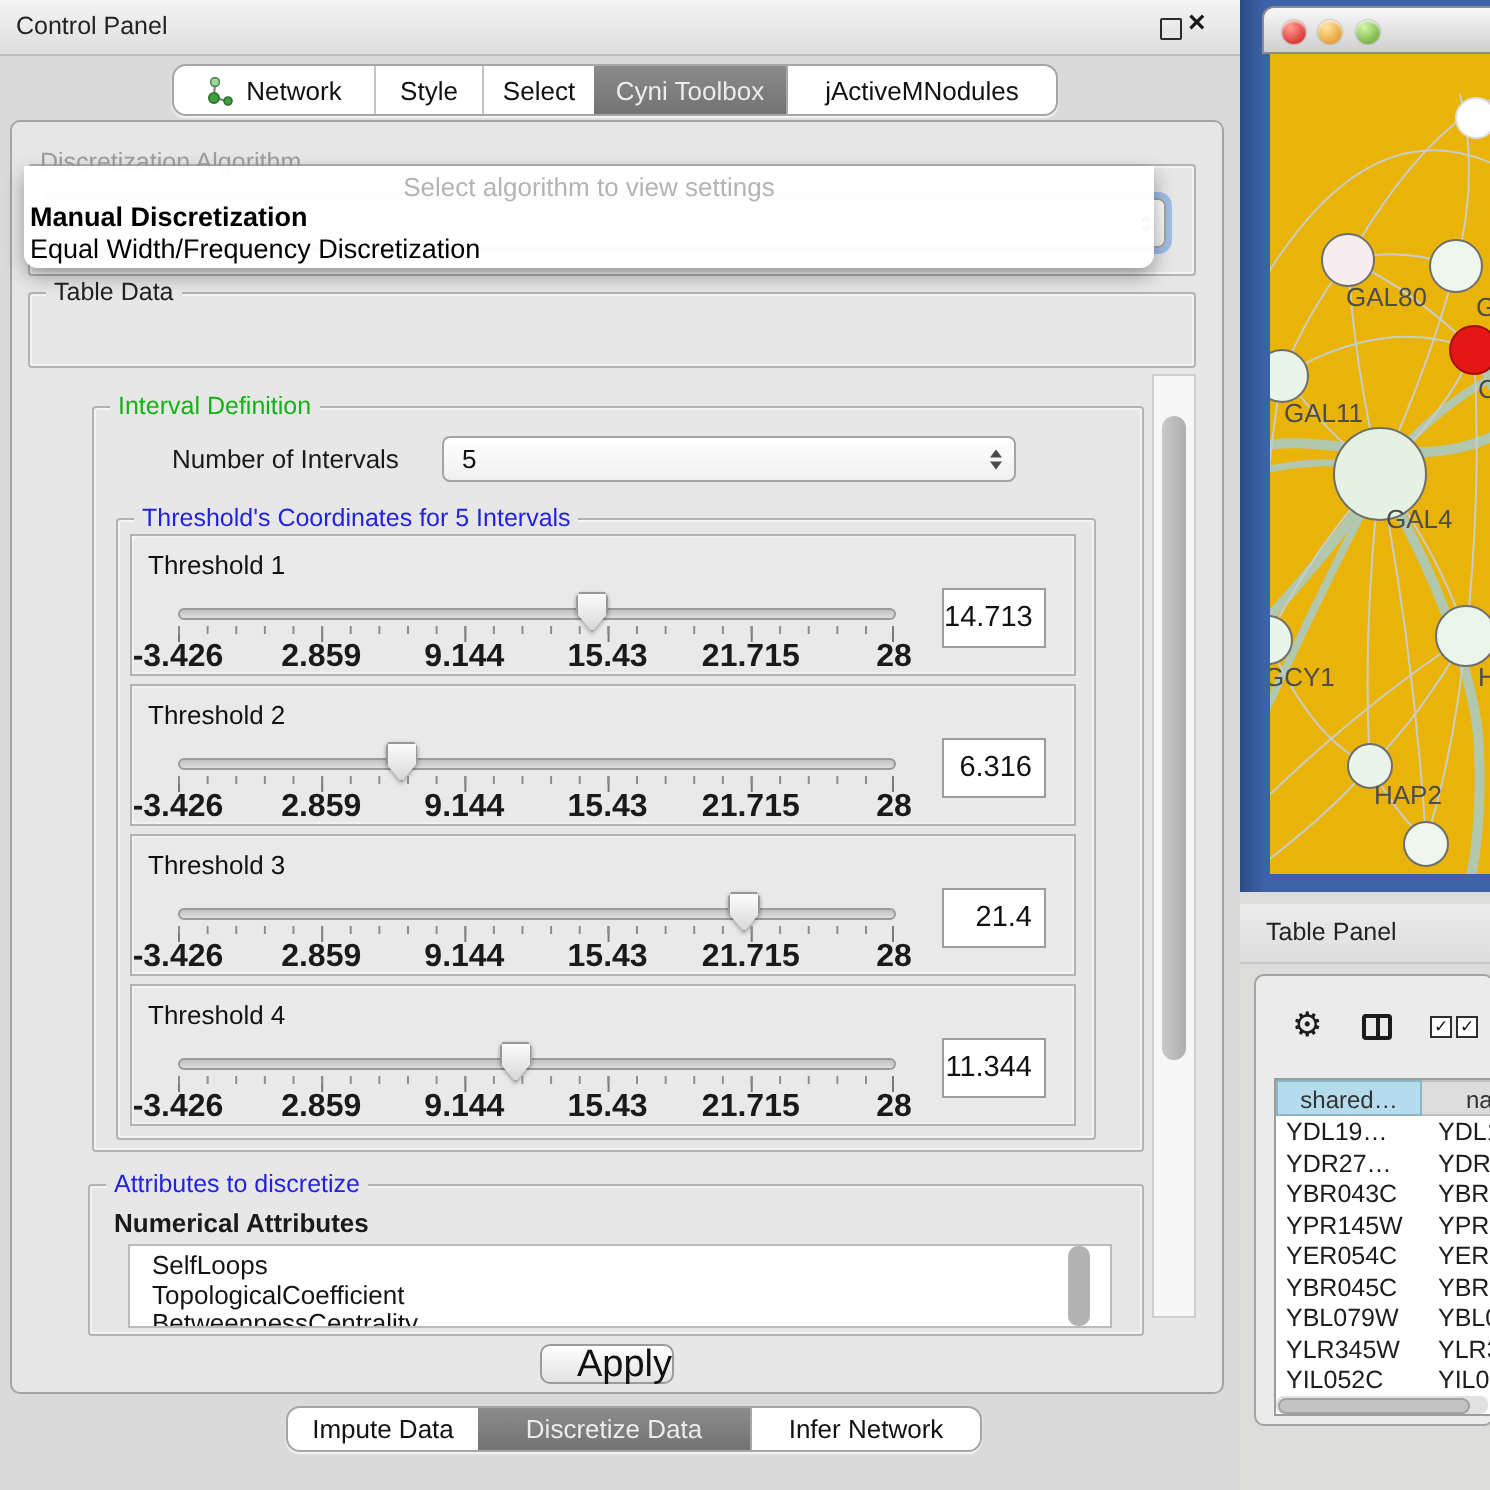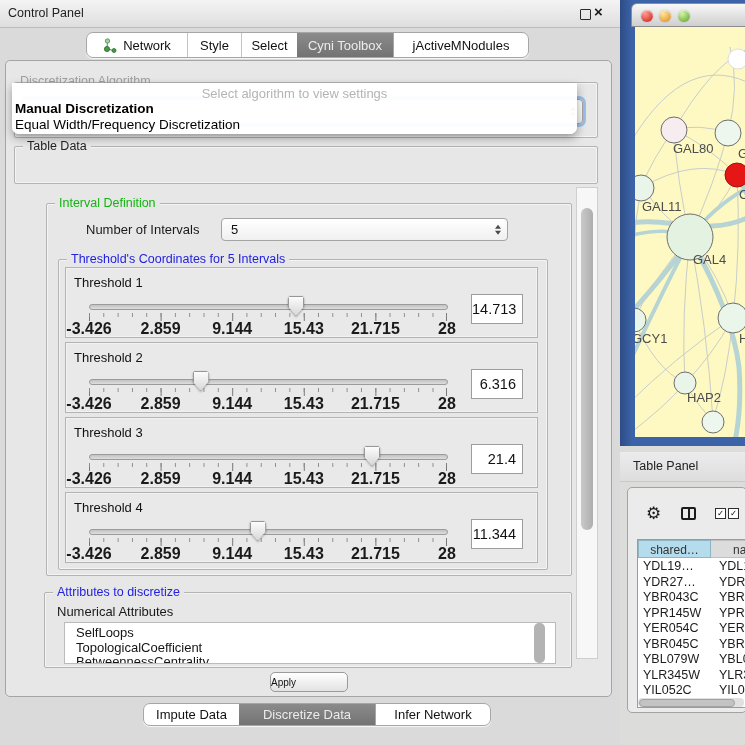--- a/index.html
+++ b/index.html
@@ -51,34 +51,34 @@
          background-image:linear-gradient(90deg,#8c8c8c 1px,transparent 1px);background-size:4% 100%}
   .ticklabels{position:absolute;left:23px;top:52px;width:358px;height:13px;font-size:16px;font-weight:bold;color:#1a1a1a}
   .ticklabels span{position:absolute;transform:translateX(-50%);white-space:nowrap}
   .thr-value{position:absolute;left:405px;top:26px;width:52px;height:30px;background:#fff;border:1px solid #9d9d9d;
          box-sizing:border-box;font-size:14.5px;text-align:right;line-height:28px;padding-right:6px;color:#111}
   
   #attr-list{left:64px;top:622px;width:492px;height:42px;background:#fff;border:1px solid #bbb;box-sizing:border-box;overflow:hidden}
   .attr-item{font-size:13px;line-height:14.5px;padding-left:11px;color:#141414}
   #attr-scroll-thumb{left:534px;top:623px;width:11px;height:40px;background:#b3b3b3;border-radius:5px}
   
-  #apply-btn{left:270px;top:672px;width:78px;height:20px;background:linear-gradient(#ffffff,#e2e2e2);border:1px solid #9b9b9b;
-         border-radius:5px;font-size:10px;text-align:left;line-height:19px;box-sizing:border-box;color:#111}
+  #apply-btn{left:270px;top:672px;width:67px;height:20px;background:linear-gradient(#ffffff,#e2e2e2);border:1px solid #9b9b9b;
+         border-radius:5px;font-size:19px;text-align:right;line-height:19px;box-sizing:border-box;color:#111}
   
   #cp-scroll-track{left:576px;top:187px;width:22px;height:472px;background:#f7f7f7;border:1px solid #cfcfcf;box-sizing:border-box}
   #cp-scroll-thumb{left:581px;top:208px;width:12px;height:322px;background:linear-gradient(90deg,#c9c9c9,#aeaeae);border-radius:6px}
   
   #blue-frame{left:620px;top:0;width:125px;height:446px;background:linear-gradient(90deg,#2c4c86 0,#3c63a7 12px,#3c63a7)}
   #net-titlebar{left:631px;top:3px;width:116px;height:24px;background:linear-gradient(#f8f8f8,#cfcfcf);
          border:1px solid #8c8c8c;border-radius:6px 0 0 0;box-sizing:border-box}
   .tl{position:absolute;top:6px;width:12px;height:12px;border-radius:50%;box-shadow:inset 0 1px 1px rgba(255,255,255,.7),0 0 1px rgba(0,0,0,.5)}
   #tl-red{left:9px;background:radial-gradient(circle at 35% 30%,#ff9d97,#dd3d35 70%)}
   #tl-yellow{left:27px;background:radial-gradient(circle at 35% 30%,#ffe6a0,#e8a33d 70%)}
   #tl-green{left:46px;background:radial-gradient(circle at 35% 30%,#d2f5a8,#7db84a 70%)}
-  #net-canvas{left:635px;top:27px;width:110px;height:410px;background:#fef9c3}
+  #net-canvas{left:635px;top:27px;width:110px;height:410px;background:#eab308}
   
   #tp-bg{left:620px;top:446px;width:125px;height:299px;background:#dcdcdb}
   #tp-titlebar{left:620px;top:452px;width:125px;height:29px;background:linear-gradient(#ececec,#dddddd);border-bottom:1px solid #c9c9c9}
   #tp-title{left:13px;top:7px;font-size:12.5px;color:#222;position:absolute}
   #tp-dock{left:627px;top:487px;width:120px;height:226px;background:#ebebeb;border:1px solid #a3a3a3;border-radius:5px;box-sizing:border-box}
   #gear-icon{left:646px;top:503px;font-size:17px;color:#1c1c1c}
   #split-icon{left:681px;top:507px;width:15px;height:13px;border:2px solid #1b1b1b;border-radius:2px;box-sizing:border-box}
   #split-icon::before{content:'';position:absolute;left:4.5px;top:0;width:2px;height:100%;background:#1b1b1b}
   .cbx{position:absolute;top:508px;width:9px;height:9px;border:1.5px solid #2e2e2e;background:#fff;font-size:8.5px;line-height:8px;text-align:center;color:#111}
   #table-box{left:637px;top:539px;width:110px;height:169px;background:#fff;border:1px solid #9c9c9c;box-sizing:border-box;overflow:hidden}
@@ -241,21 +241,21 @@
       <span style="left:60%">15.43</span>
       <span style="left:80%">21.715</span>
       <span style="left:100%">28</span>
     </div>
     <div class="thr-value">11.344</div>
   </div>
 
   <div class="abs group" style="left:44px;top:592px;width:528px;height:76px">
     <span class="group-label" style="color:#2222e0">Attributes to discretize</span>
   </div>
-  <span class="abs" style="left:57px;top:604px;font-weight:normal;font-size:13px">Numerical Attributes</span>
+  <span class="abs" style="left:57px;top:604px;font-weight:bold;font-size:13px">Numerical Attributes</span>
   <div class="abs" id="attr-list">
     <div class="attr-item" style="margin-top:3px">SelfLoops</div>
     <div class="attr-item">TopologicalCoefficient</div>
     <div class="attr-item">BetweennessCentrality</div>
   </div>
   <div class="abs" id="attr-scroll-thumb"></div>
 
   <div class="abs" id="apply-btn">Apply</div>
 
   <div class="abs" id="cp-scroll-track"></div>

